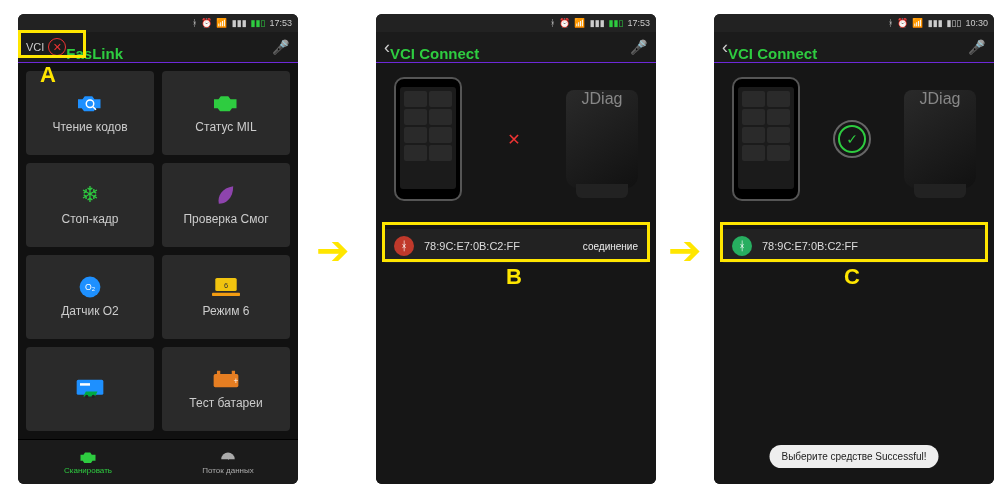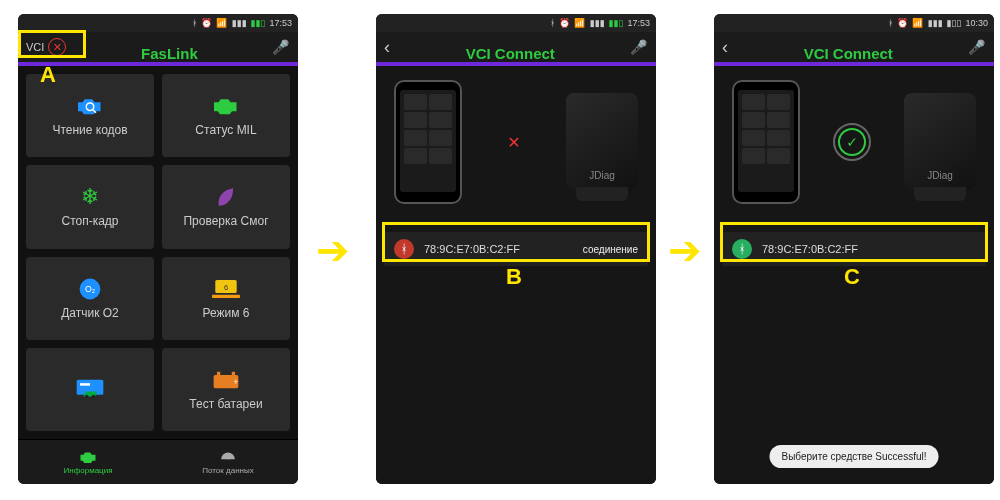--- a/index.html
+++ b/index.html
@@ -34,38 +34,38 @@
     font-size: 9px;
     color: #ccc;
   }
   .topbar {
     height: 30px;
     display: flex;
     align-items: center;
     padding: 0 8px;
     gap: 0;
     background: #1b1b1b;
-    border-bottom: 4px solid #6d28d9;
+    border-bottom: 1px solid #6d28d9;
   }
   .vci-badge {
     display: inline-flex;
     align-items: center;
     gap: 4px;
     color: #ccc;
     font-size: 11px;
   }
   .x-circle {
     width: 16px; height: 16px; border-radius: 50%;
     border: 1.5px solid #e33;
     display: inline-flex; align-items:center; justify-content:center;
     color: #e33; font-size: 11px; line-height:1;
   }
   .title-center {
     flex: 1;
-    text-align: center;
+    text-align: left;
     color: #2ecc40;
     font-weight: 600;
     font-size: 15px;
     margin-top: 12px;
   }
   .back-chev {
     font-size: 18px; color: #ccc; line-height:1;
   }
   .highlight-box {
     position: absolute;
@@ -158,23 +158,23 @@
     background:#1b1b1b; border-radius:3px;
     display:grid; grid-template-columns:1fr 1fr; grid-auto-rows:16px;
     gap:2px; padding:4px;
   }
   .mini-screen > div { background:#2a2a2a; border-radius:2px; }
   .obd-device {
     width: 72px; height: 88px;
     background: linear-gradient(145deg,#2a2a2a,#111);
     border-radius: 8px 8px 12px 12px;
     position: relative;
-    display:flex; align-items:flex-end; justify-content:center;
+    display:flex; align-items:flex-start; justify-content:center;
     padding-bottom:10px;
-    font-size:10px; color:#888;
+    font-size:16px; color:#888;
   }
   .obd-device::after{
     content:""; position:absolute; bottom:-10px; left:10px; right:10px; height:14px;
     background:#222; border-radius:0 0 6px 6px;
   }
   .pair-mid {
     flex:1; display:flex; align-items:center; justify-content:center;
     font-size:16px;
   }
   .waves { position:relative; width:60px; height:40px; display:flex; align-items:center; justify-content:center;}
@@ -306,21 +306,21 @@
           </svg>
       </div>
       <span class="tile-label">Тест батареи</span>
     </div>
   </div>
   <div class="bottom-nav">
     <div class="nav-item active">
       <svg class="nav-icon" viewBox="0 0 24 18">
           <path fill="#2ecc40" d="M2 6h4l2-3h7l2 3h5v8h-4l-2 3H7l-2-3H2z"></path>
         </svg>
-      <span>Информация</span>
+      <span>Сканировать</span>
     </div>
     <div class="nav-item">
       <svg class="nav-icon" viewBox="0 0 24 18">
           <path fill="#aaa" d="M12 3a9 9 0 00-9 9h18a9 9 0 00-9-9z"></path>
           <line x1="12" y1="12" x2="17" y2="7" stroke="#aaa" stroke-width="2"></line>
         </svg>
       <span>Поток данных</span>
     </div>
   </div>
 </div>

